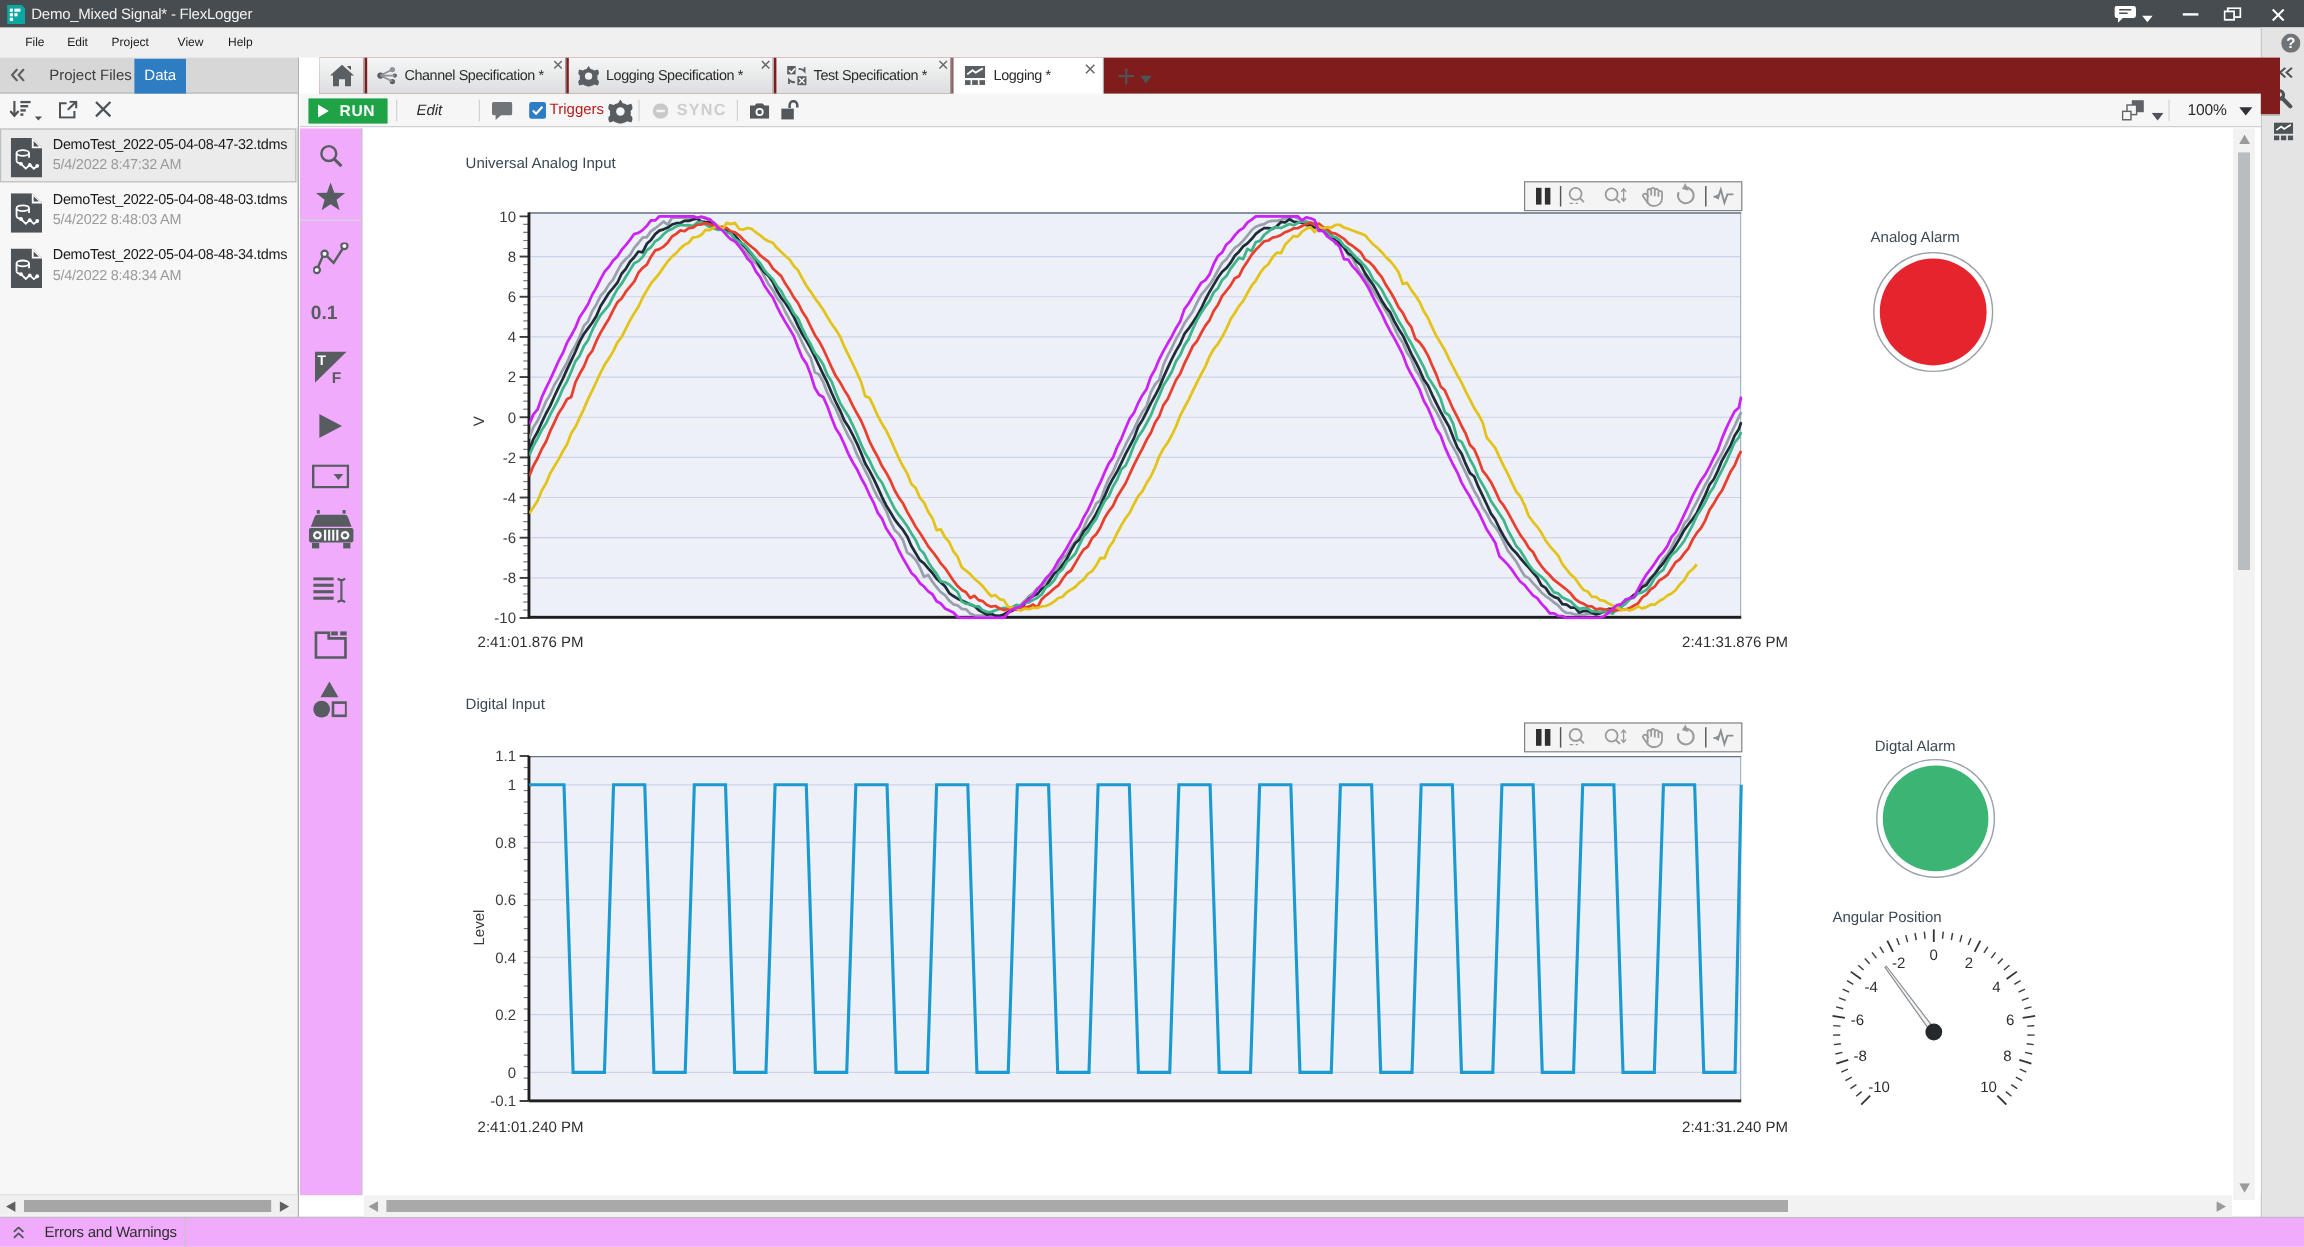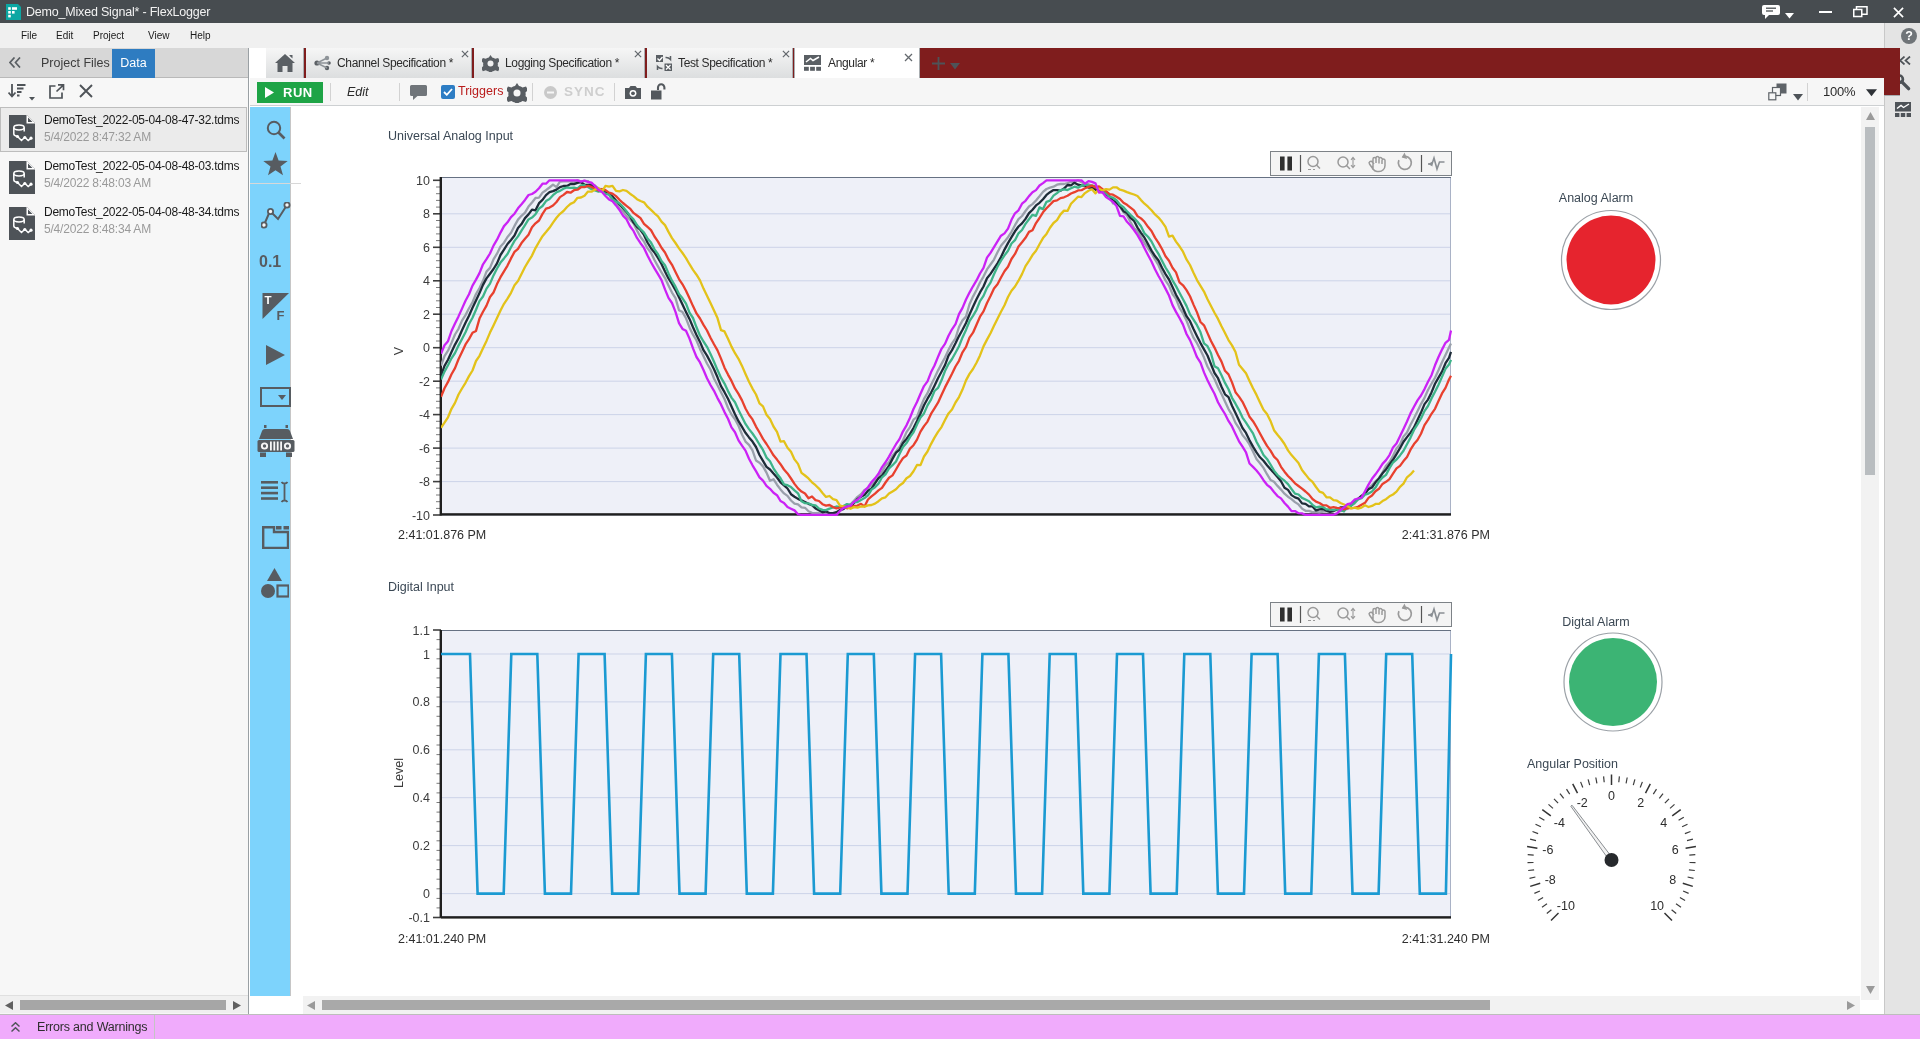--- a/index.html
+++ b/index.html
@@ -210,21 +210,21 @@
       </svg>
   </div>
   <div class="abs" style="left:528px;top:0;width:126px;height:31px;background:#fff;border-left:1px solid #a9adb0;border-right:1px solid #a9adb0;">
     <svg class="abs" style="left:9px;top:7px" width="17" height="16" viewBox="0 0 17 16">
       <rect x="0" y="0" width="17" height="10" fill="#5a5f64"></rect>
       <polyline points="2,7 6.5,3.5 9,5.5 15,2" stroke="#fff" stroke-width="1.5" fill="none"></polyline>
       <rect x="0" y="11.8" width="4.8" height="4" fill="#5a5f64"></rect>
         <rect x="6.1" y="11.8" width="4.8" height="4" fill="#5a5f64"></rect>
         <rect x="12.2" y="11.8" width="4.8" height="4" fill="#5a5f64"></rect>
     </svg>
-    <div class="abs tabtxt" style="left:33px;top:8px;">Angular *</div>
+    <div class="abs tabtxt" style="left:33px;top:8px;">Logging *</div>
     <svg class="abs" style="left:109px;top:5px" width="9" height="9" viewBox="0 0 9 9">
         <path d="M1 1 L8 8 M8 1 L1 8" stroke="#64696e" stroke-width="1.3"></path>
       </svg>
   </div>
   <svg class="abs" style="left:666px;top:9px" width="13" height="13" viewBox="0 0 13 13">
       <path d="M6.5 0 v13 M0 6.5 h13" stroke="#4e5358" stroke-width="1.8"></path>
     </svg>
   <svg class="abs" style="left:684px;top:15px" width="10" height="7" viewBox="0 0 10 7">
       <path d="M0 0 h10 l-5 6.5 z" fill="#4e5358"></path>
     </svg>
@@ -278,21 +278,21 @@
       <path d="M0 0 h10 l-5 6.5 z" fill="#4e5358"></path>
     </svg>
   <div class="sep" style="left:1557px;"></div>
   <div class="abs" style="left:1573px;top:6px;font-size:13px;letter-spacing:-0.2px;color:#2b2b2b;">100%</div>
   <svg class="abs" style="left:1616px;top:11px" width="11" height="8" viewBox="0 0 12 8">
       <path d="M0 0 h12 l-6 7.5 z" fill="#2f3338"></path>
     </svg>
 </div>
 
 <div class="abs" style="left:250px;top:107px;width:1634px;height:889px;background:#fff;">
-  <div class="abs" style="left:0;top:0;width:41px;height:889px;background:#7dd3fc;border-right:1px solid #c6c6c6;">
+  <div class="abs" style="left:0;top:0;width:52px;height:889px;background:#f0abfc;border-right:1px solid #c6c6c6;">
     <svg class="abs" style="left:15px;top:13px" width="22" height="22" viewBox="0 0 22 22">
       <circle cx="9" cy="8" r="6.2" fill="none" stroke="#575c61" stroke-width="2"></circle>
       <line x1="13.5" y1="12.5" x2="19.5" y2="18.5" stroke="#575c61" stroke-width="2.6"></line>
     </svg>
     <svg class="abs" style="left:13px;top:45px" width="25" height="24" viewBox="0 0 25 24">
       <path d="M12.5 0 L15.6 8.6 L24.7 8.9 L17.5 14.5 L20 23.3 L12.5 18.2 L5 23.3 L7.5 14.5 L0.3 8.9 L9.4 8.6 z" fill="#575c61"></path>
     </svg>
     <div class="abs" style="left:0;top:76px;width:51px;height:1px;background:#d8d8d8;"></div>
     <svg class="abs" style="left:11px;top:95px" width="30" height="27" viewBox="0 0 30 27">
       <polyline points="3,23 9,9 17,17 26,3" stroke="#575c61" stroke-width="2" fill="none"></polyline>

